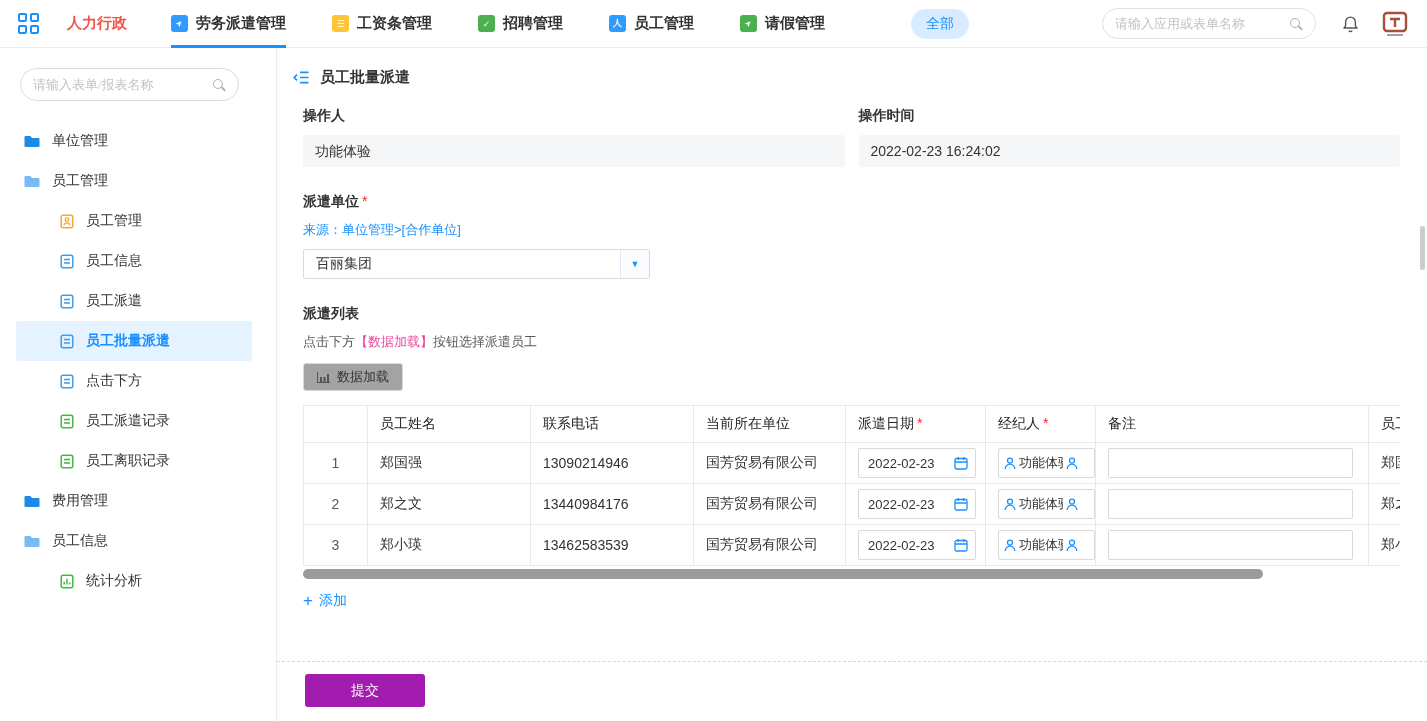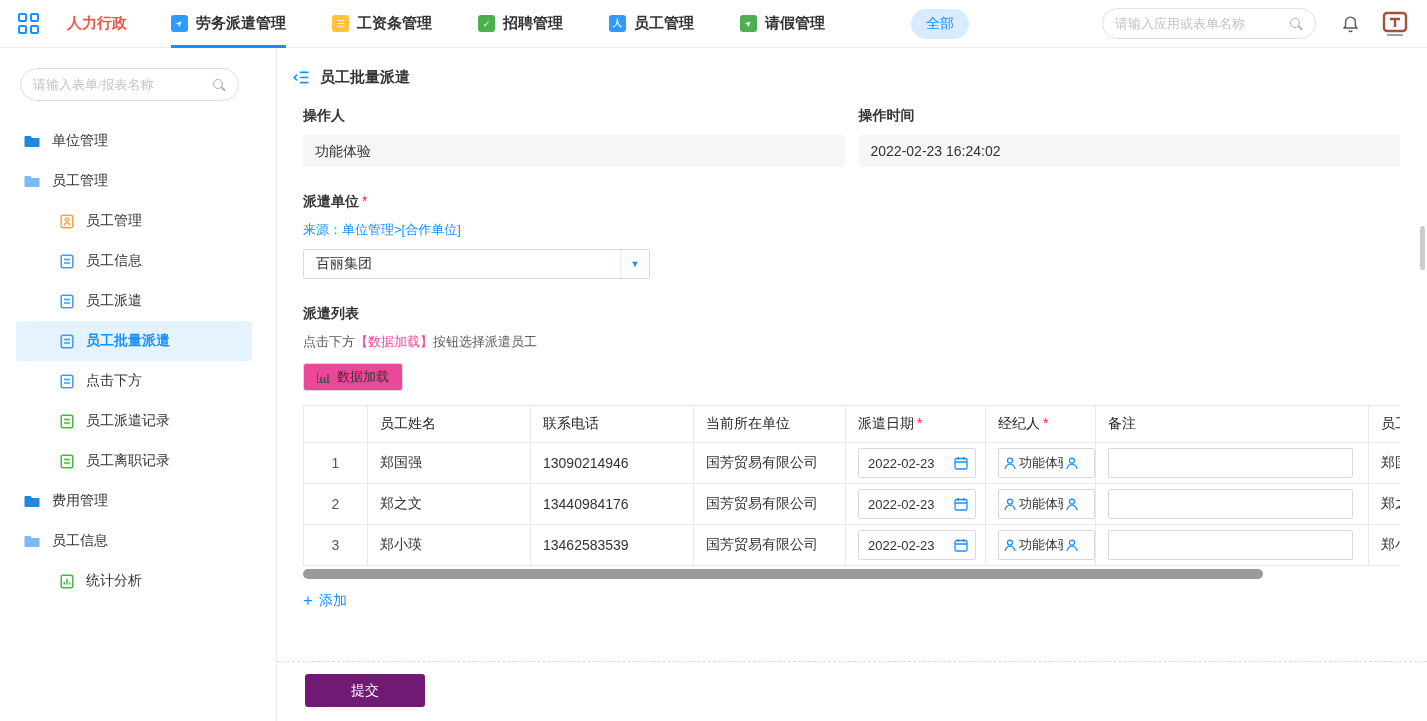--- a/index.html
+++ b/index.html
@@ -52,42 +52,42 @@
   .f-readonly{height:32px;background:#f5f6f7;border-radius:2px;line-height:32px;padding:0 12px;color:#333}
   .req{color:#f5222d;margin-left:3px;font-weight:400}
   .section{margin-top:26px}
   .source-line{font-size:13px;margin:10px 0;color:#1890ff}
   .source-line .lnk{color:#1890ff;cursor:pointer}
   .select{width:347px;height:30px;border:1px solid #d9d9d9;border-radius:2px;display:flex;align-items:center;cursor:pointer;background:#fff}
   .select-value{flex:1;padding-left:12px}
   .select-caret{width:29px;align-self:stretch;border-left:1px solid #e4eaf2;background:#fafcff;display:flex;align-items:center;justify-content:center;color:#1890ff;font-size:9px}
   .hint{font-size:13px;color:#595959;margin:10px 0 12px}
   .hint .hlink{color:#ec4899;cursor:pointer}
-  .load-btn{display:inline-flex;align-items:center;gap:7px;height:28px;padding:0 13px;border:1px solid #d9d9d9;border-radius:3px;background:#ec4899;font-size:13px;color:#333;cursor:pointer;font-family:inherit}
+  .load-btn{display:inline-flex;align-items:center;gap:7px;height:28px;padding:0 13px;border:1px solid #d9d9d9;border-radius:3px;background:#a3a3a3;font-size:13px;color:#333;cursor:pointer;font-family:inherit}
   .icon-bars{position:relative;width:13px;height:11px;border-left:1.5px solid #555;border-bottom:1.5px solid #555}
   .icon-bars::before{content:"";position:absolute;left:2px;bottom:0;width:2px;height:5px;background:#555;box-shadow:3.5px 0 0 #555}
   .icon-bars::after{content:"";position:absolute;left:9px;bottom:0;width:2px;height:8px;background:#555}
 
   .table-wrap{margin-top:14px;width:1097px;overflow:hidden}
   table{border-collapse:collapse;table-layout:fixed;width:1180px}
   th,td{border:1px solid #e9e9e9;padding:0 0 0 12px;text-align:left;font-size:14px;font-weight:400;overflow:hidden;white-space:nowrap}
   th{height:37px;color:#262626}
   td{height:41px}
   .col-idx{text-align:center;padding:0;color:#595959}
   .date-box{width:118px;height:30px;border:1px solid #d9d9d9;border-radius:2px;display:flex;align-items:center;padding:0 7px 0 9px;gap:0;cursor:pointer;background:#fff}
   .date-text{flex:1;font-size:13px;color:#333}
   .agent-box{width:97px;height:30px;border:1px solid #d9d9d9;border-radius:2px;display:flex;align-items:center;padding:0 5px;gap:3px;cursor:pointer;background:#fff;color:#1890ff}
   .agent-text{width:44px;overflow:hidden;white-space:nowrap;font-size:13px;color:#333;flex:none}
   .remark-input{width:245px;height:30px;border:1px solid #d9d9d9;border-radius:2px;outline:none;padding:0 8px;font-size:13px;font-family:inherit}
   .h-scroll{width:1097px;height:10px;margin-top:3px}
   .h-thumb{width:960px;height:10px;background:#9b9b9b;border-radius:5px;cursor:grab}
   .add-link{display:flex;align-items:center;gap:6px;color:#1890ff;font-size:14px;margin-top:12px;cursor:pointer;width:max-content}
   .add-link .plus{font-size:17px}
   .footer{position:absolute;left:0;right:0;bottom:0;border-top:1px dashed #d9d9d9;padding:12px 0 14px 28px;background:#fff}
-  .submit-btn{width:120px;height:33px;background:#701a75;color:#fff;border:none;border-radius:3px;font-size:14px;cursor:pointer;font-family:inherit}
+  .submit-btn{width:120px;height:33px;background:#a21caf;color:#fff;border:none;border-radius:3px;font-size:14px;cursor:pointer;font-family:inherit}
   .v-thumb{position:absolute;right:2px;top:178px;width:5px;height:44px;background:#ccc;border-radius:3px;cursor:grab}
 </style>
 </head>
 <body>
 
 <header class="navbar">
   <span class="launcher">
       <i></i>
       <i></i>
       <i></i>

